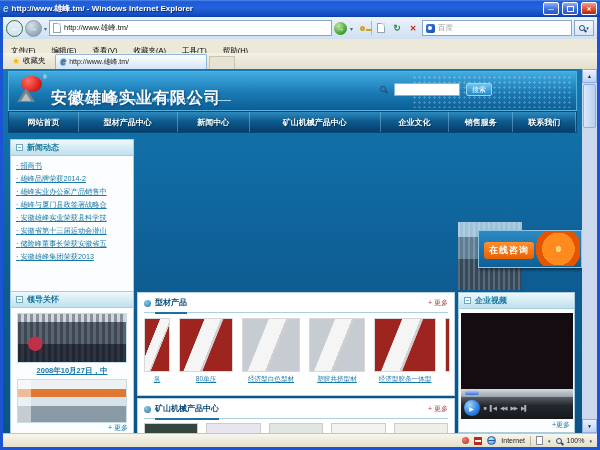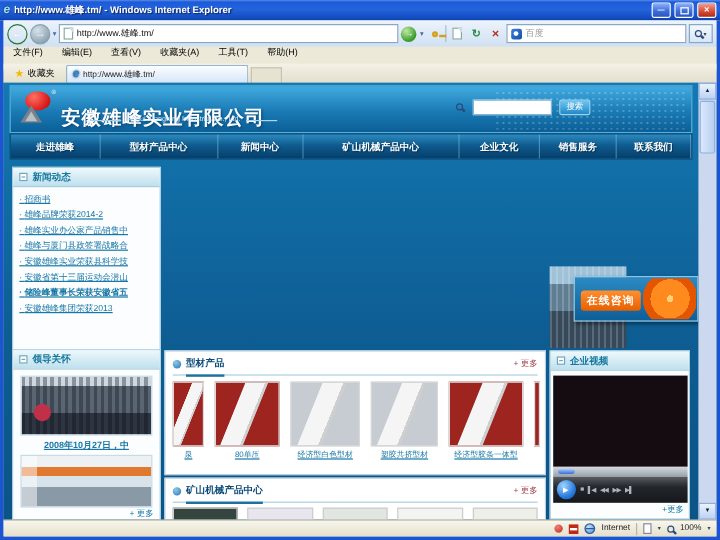--- a/index.html
+++ b/index.html
@@ -42,22 +42,22 @@
   .stopx{color:#c02818;font-weight:bold;font-size:8px}
   .sbox{width:150px;height:16px;background:#fff;border:1px solid #8aa6c5;display:flex;align-items:center;gap:3px;padding:0 3px;flex:none}
   .bdico{width:9px;height:9px;border-radius:2px;background:linear-gradient(135deg,#3a7de0,#1450a8);position:relative;flex:none}
   .bdico::after{content:"";position:absolute;left:2px;top:2px;width:4px;height:4px;border-radius:50%;background:#fff}
   .sboxtext{color:#999;font-size:7.5px}
   .sbtn{width:20px;height:16px;background:linear-gradient(#f4f8fd,#d8e6f5);border:1px solid #8aa6c5;display:flex;align-items:center;justify-content:center;gap:1px;flex:none}
   .mag{width:6px;height:6px;border:1.5px solid #2a4a7a;border-radius:50%;position:relative}
   .mag::after{content:"";position:absolute;left:4px;top:4px;width:3px;height:1.5px;background:#2a4a7a;transform:rotate(45deg)}
 
   
-  .menubar{position:absolute;left:3px;top:39px;width:594px;height:20px;background:#ece9d8;border-bottom:1px solid #3b82f6;
-    display:flex;align-items:flex-start;font-size:7.5px;color:#000}
+  .menubar{position:absolute;left:3px;top:39px;width:594px;height:20px;background:#ece9d8;border-bottom:3px solid #3b82f6;
+    display:flex;align-items:flex-end;font-size:7.5px;color:#000}
   .menu-item{padding:0 8px}
 
   
   .tabrow{position:absolute;left:3px;top:53px;width:594px;height:16px;background:linear-gradient(#f4f1e6,#e2dfcd);display:flex;align-items:flex-end}
   .favbtn{display:flex;align-items:center;gap:3px;height:100%;padding:0 9px;font-size:7.5px}
   .star{color:#f5b800;font-size:9px;line-height:9px}
   .tab{width:152px;height:15px;background:linear-gradient(#fdfeff,#d4e6f8);border:1px solid #92b4d8;border-bottom:none;border-radius:2px 2px 0 0;
     display:flex;align-items:center;gap:3px;padding:0 5px;font-size:7px;color:#222;overflow:hidden;white-space:nowrap}
   .tabstub{width:26px;height:13px;background:#e6e3d2;border:1px solid #c8c4ae;border-bottom:none;margin-left:2px}
 
@@ -92,21 +92,21 @@
   .box{position:absolute;background:#fbfdfe;border:1px solid #a8cddc}
   .boxhead{height:16px;display:flex;align-items:center;gap:4px;padding:0 5px;border-bottom:1px solid #a8cddc;
     background:linear-gradient(180deg,#eef8fb,#bfe0ee);color:#15789e;font-weight:bold;font-size:8px}
   .boxicon{width:7px;height:7px;border:1px solid #6aa8c0;background:#fff;position:relative;flex:none}
   .boxicon::after{content:"";position:absolute;left:1px;top:2px;width:3px;height:1px;background:#6aa8c0}
 
   .newsbox{left:7px;top:70px;width:124px;height:185px}
   .newslist{padding:3px 5px 0}
   .news-item{font-size:7.2px;line-height:13px;color:#1878a6;text-decoration:underline;white-space:nowrap;overflow:hidden}
   .news-item::before{content:"· ";text-decoration:none}
-  .news-item.bold{font-weight:bold}
+  .news-item.bold{font-weight:normal}
   .morelink{position:absolute;right:6px;bottom:3px;color:#1878a6;font-size:7px}
 
   .leaderbox{left:7px;top:222px;width:124px;height:162px}
   .ph{width:110px;margin:5px auto 0;border:1px solid #c8dce6}
   .ph1{height:50px;background:
     radial-gradient(circle at 16% 62%,#c03048 0 7%,transparent 8%),
     repeating-linear-gradient(90deg,rgba(10,15,25,.35) 0 3px,transparent 3px 6px),
     linear-gradient(180deg,#cfd8e0 0 16%,#5a6572 16% 62%,#2e3540 62% 100%)}
   .phcap{display:block;text-align:center;margin-top:3px;font-size:7.5px;font-weight:bold;color:#1878a6;text-decoration:underline}
   .ph2{height:44px;margin-top:3px;background:
@@ -271,21 +271,21 @@
           <span class="eline"></span>
           <span>Anhui Xiongfeng Industrial Co., Ltd.</span>
           <span class="eline"></span>
         </div>
         <span class="mag hmag"></span>
         <input class="hinput" style="">
         <div class="hsbtn">搜索</div>
       </div>
 
       <div class="snav" id="snav">
-          <span class="nav-item" style="flex-grow: 1.15;">走进雄峰</span>
+          <span class="nav-item" style="flex-grow: 1;">网站首页</span>
           <span class="nav-item" style="flex-grow: 1.35;">型材产品中心</span>
           <span class="nav-item" style="flex-grow: 1.05;">新闻中心</span>
           <span class="nav-item" style="flex-grow: 1.8;">矿山机械产品中心</span>
           <span class="nav-item" style="flex-grow: 0.95;">企业文化</span>
           <span class="nav-item" style="flex-grow: 0.85;">销售服务</span>
           <span class="nav-item" style="flex-grow: 0.8;">联系我们</span>
         </div>
 
       <div class="box newsbox">
         <div class="boxhead">

